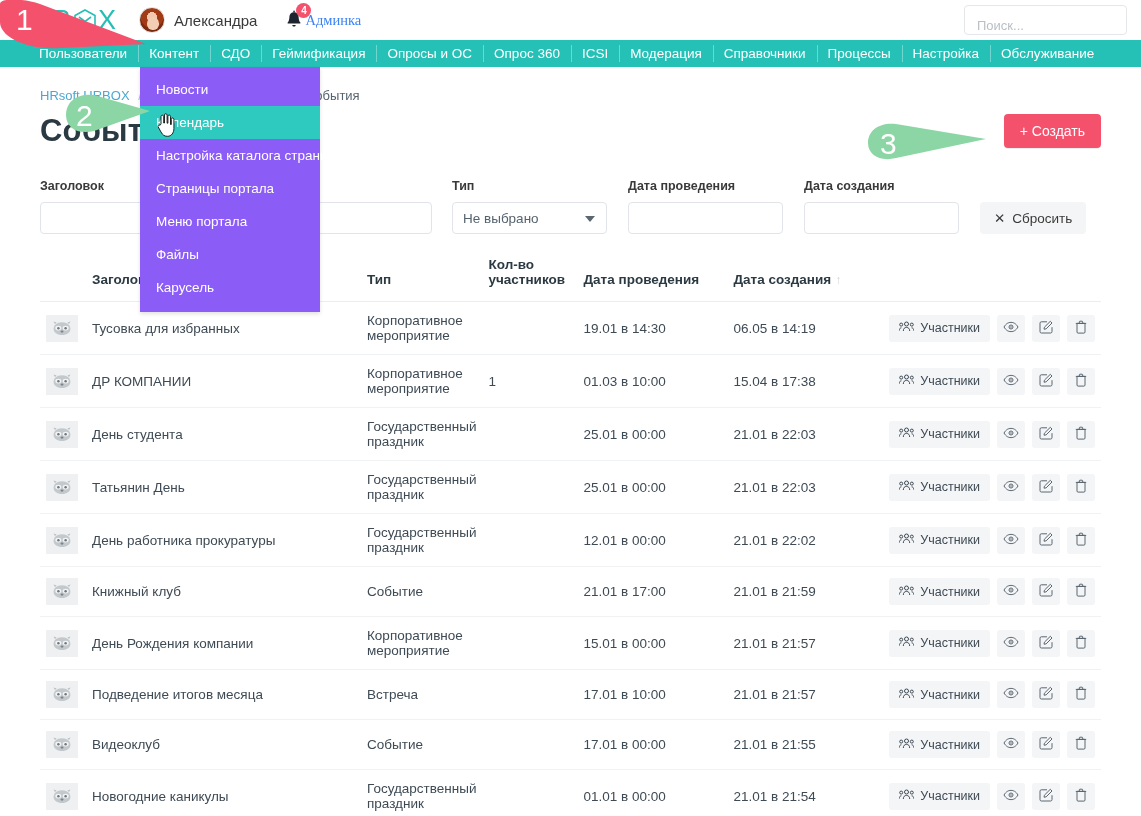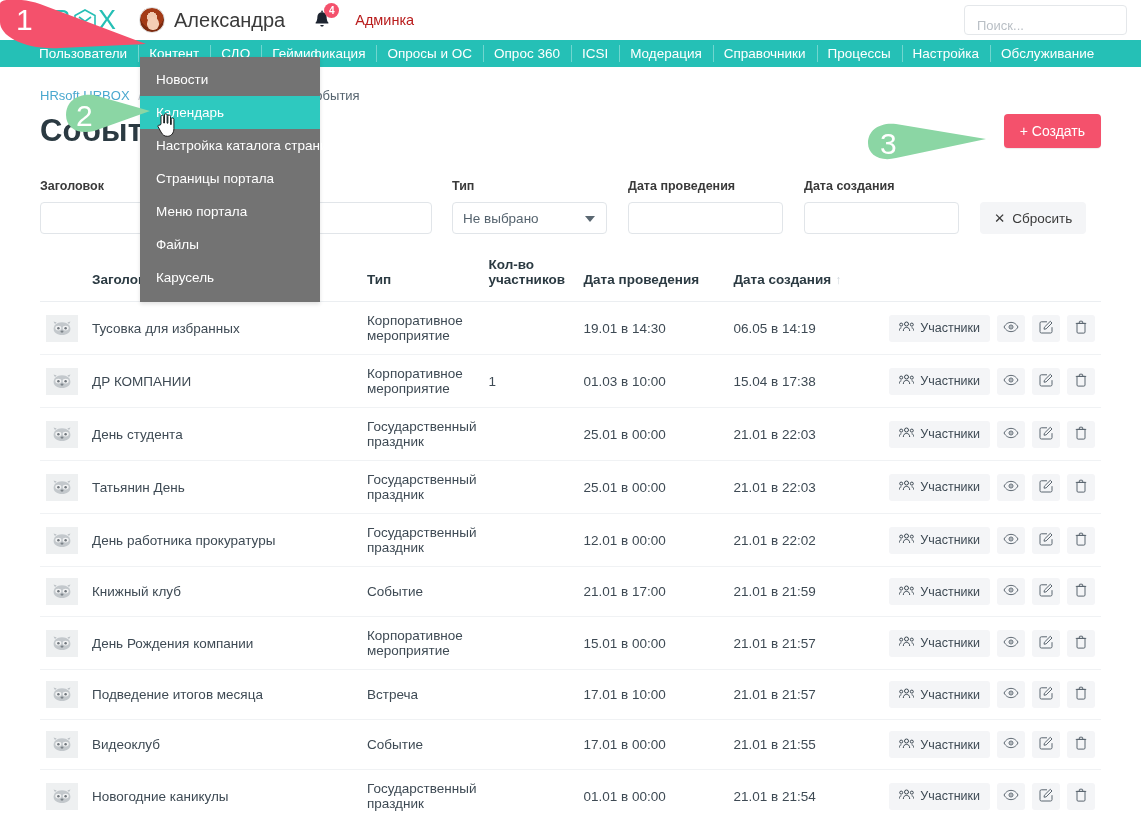--- a/index.html
+++ b/index.html
@@ -31,29 +31,29 @@
   .user-chip{ display:flex; align-items:center; margin-left:4px; }
   .avatar{
     width:26px; height:26px; border-radius:50%;
     background:radial-gradient(circle at 50% 38%, #f0c9b0 0 26%, #a33a16 27% 58%, #7d2b10 59% 100%);
     border:1px solid #e2e2e2; overflow:hidden; position:relative;
   }
   .avatar:after{
     content:""; position:absolute; left:7px; top:9px; width:12px; height:13px;
     border-radius:50% 50% 45% 45%; background:#f4cdb5;
   }
-  .user-name{ margin-left:9px; font-size:20px; color:#3a3a3a; }
+  .user-name{ margin-left:9px; font-size:15px; color:#3a3a3a; }
   .bell-wrap{ position:relative; margin-left:26px; width:22px; height:26px; }
   .bell{ position:absolute; left:0; top:2px; }
   .bell-badge{
     position:absolute; right:-6px; top:-4px; min-width:15px; height:15px;
     background:#f4516c; color:#fff; border-radius:50%;
     font-size:10px; line-height:15px; text-align:center; font-weight:bold;
   }
-  .admin-name{ margin-left:22px; font-size:14.5px; color:#b91c1c; }
+  .admin-name{ font-size:14.5px; color:#3b82f6;font-family:Liberation Serif, serif; }
   .search-box{
     margin-left:auto; width:163px; height:30px; border:1px solid #e4e7ea;
     border-radius:4px; display:flex; align-items:flex-end; padding:0 8px 0 10px;
     background:#fff;
   }
   .search-box input{
     border:none; outline:none; flex:1; font-size:13px; color:#9aa2aa;
     font-family:inherit; background:transparent;
   }
   .search-box input::placeholder{ color:#b9bfc5; }
@@ -68,21 +68,21 @@
     position:relative; white-space:nowrap; cursor:pointer;
   }
   .nav-item + .nav-item:before{
     content:""; position:absolute; left:0; top:5px; bottom:5px; width:1px;
     background:rgba(255,255,255,.35);
   }
   .nav-item.active{ background:#25c0b6; }
 
   
   .dropdown{
-    position:absolute; left:140px; top:57px; width:180px; background:#737373;
+    position:absolute; left:140px; top:67px; width:180px; background:#8b5cf6;
     z-index:40; padding:6px 0 8px 0; box-shadow:0 2px 4px rgba(0,0,0,.12);
   }
   .dd-item{
     color:#fff; font-size:13.5px; padding:9px 0 9px 16px; cursor:pointer;
     white-space:nowrap;
   }
   .dd-item.hover{ background:#2ec9bf; }
 
   
   .content{ padding:0 40px; position:relative; }

